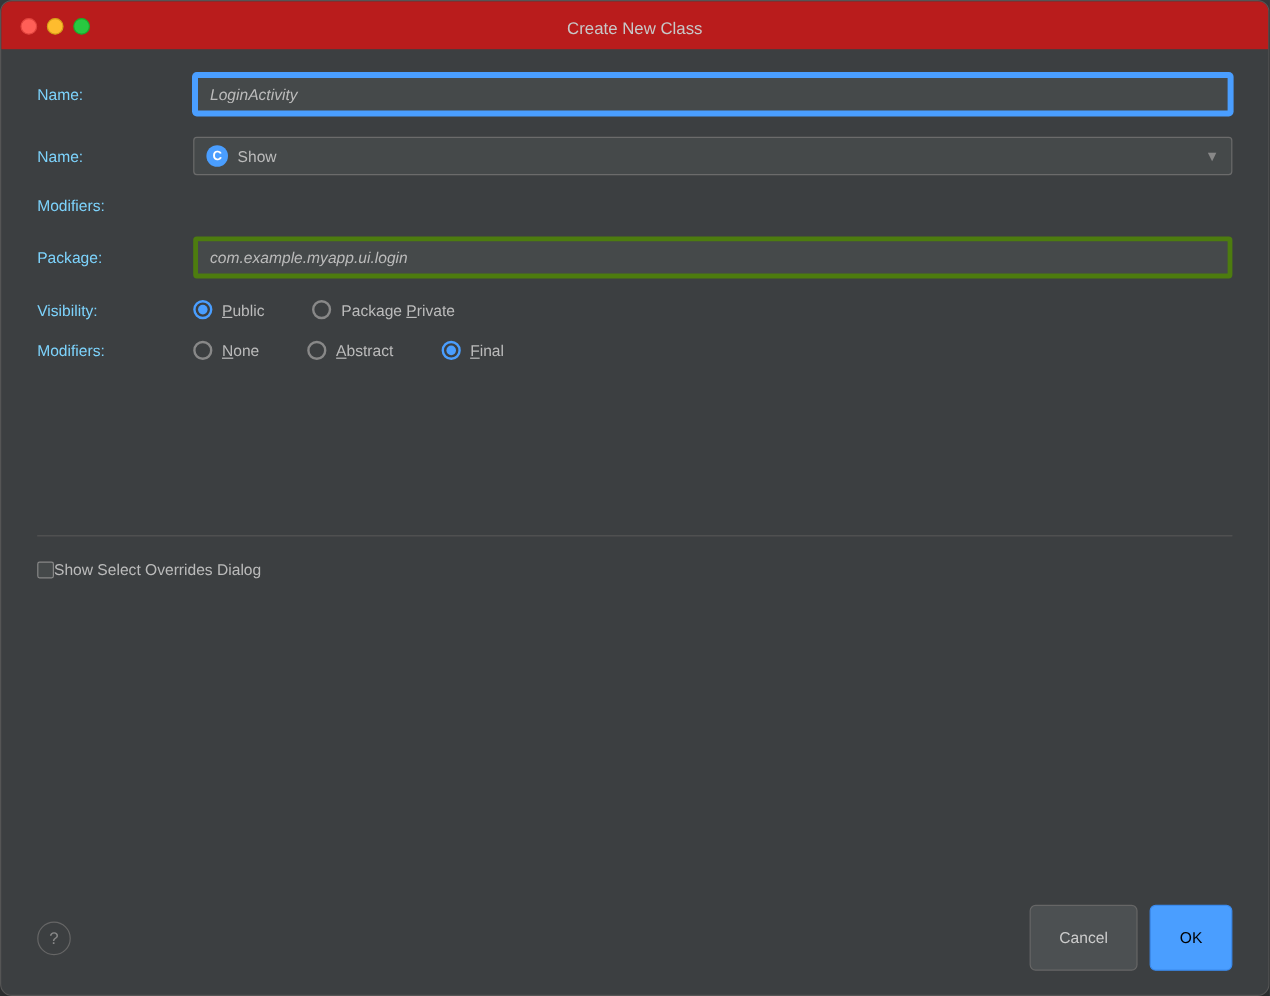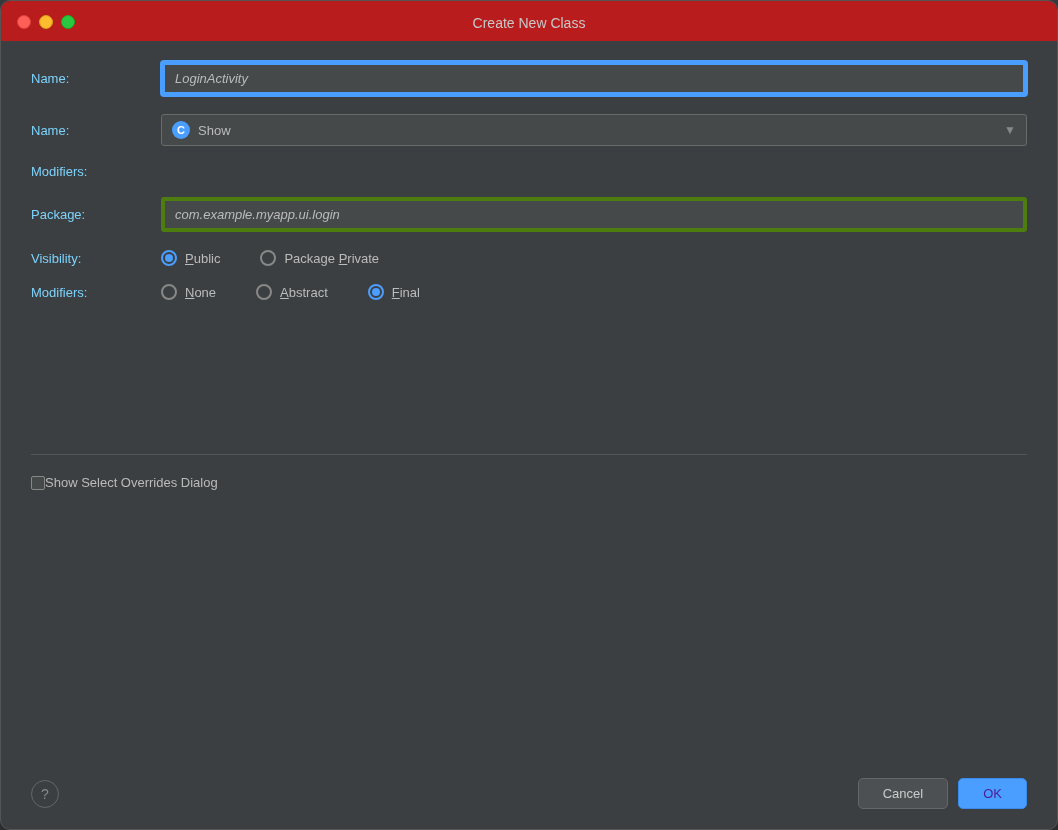--- a/index.html
+++ b/index.html
@@ -245,36 +245,36 @@
       justify-content: center;
       cursor: pointer;
     }
 
     .footer-buttons {
       display: flex;
       gap: 10px;
     }
 
     .btn {
-      padding: 7px 24px;
+      padding: 19px 24px;
       border-radius: 5px;
       font-size: 13px;
       cursor: pointer;
       border: 1px solid transparent;
     }
 
     .btn-cancel {
       background: #4c5052;
       color: #cccccc;
       border-color: #666;
     }
 
     .btn-ok {
       background: #4a9eff;
-      color: #4c1d95;
+      color: #000000;
       border-color: #3a8aee;
     }
   </style>
 </head>
 <body>
 
 <div class="dialog">
 
   <div class="title-bar">
     <div class="traffic-lights">

